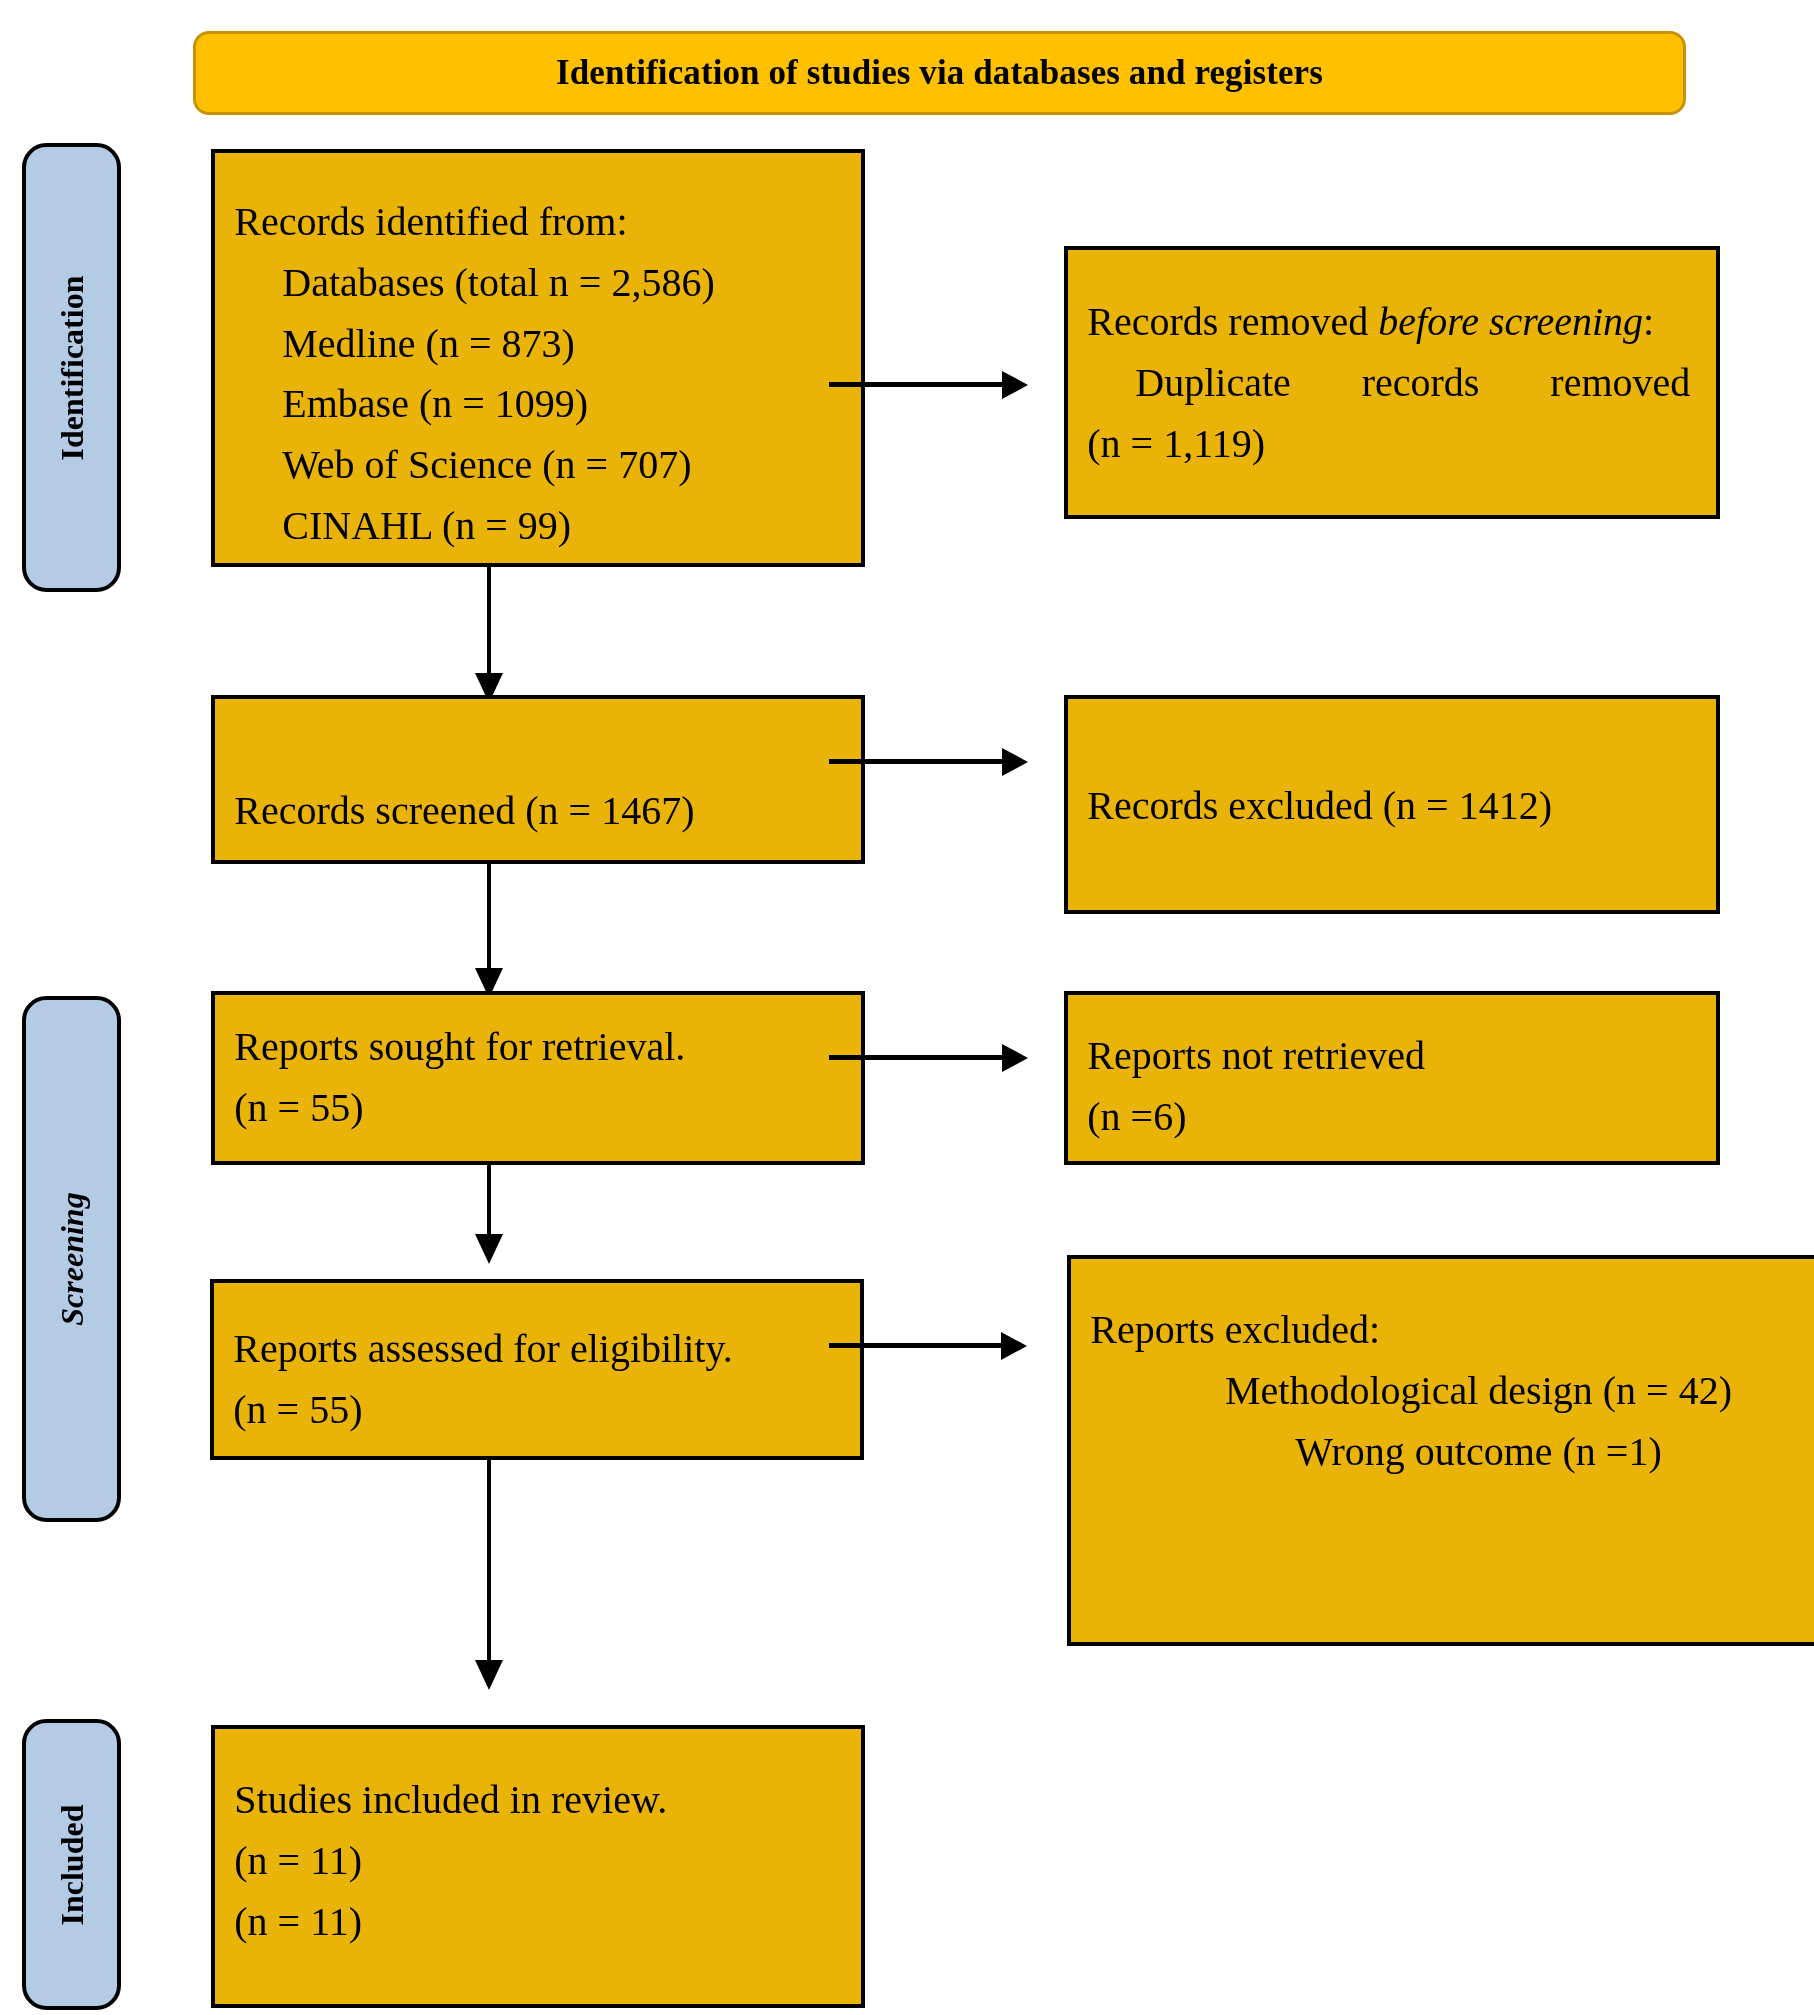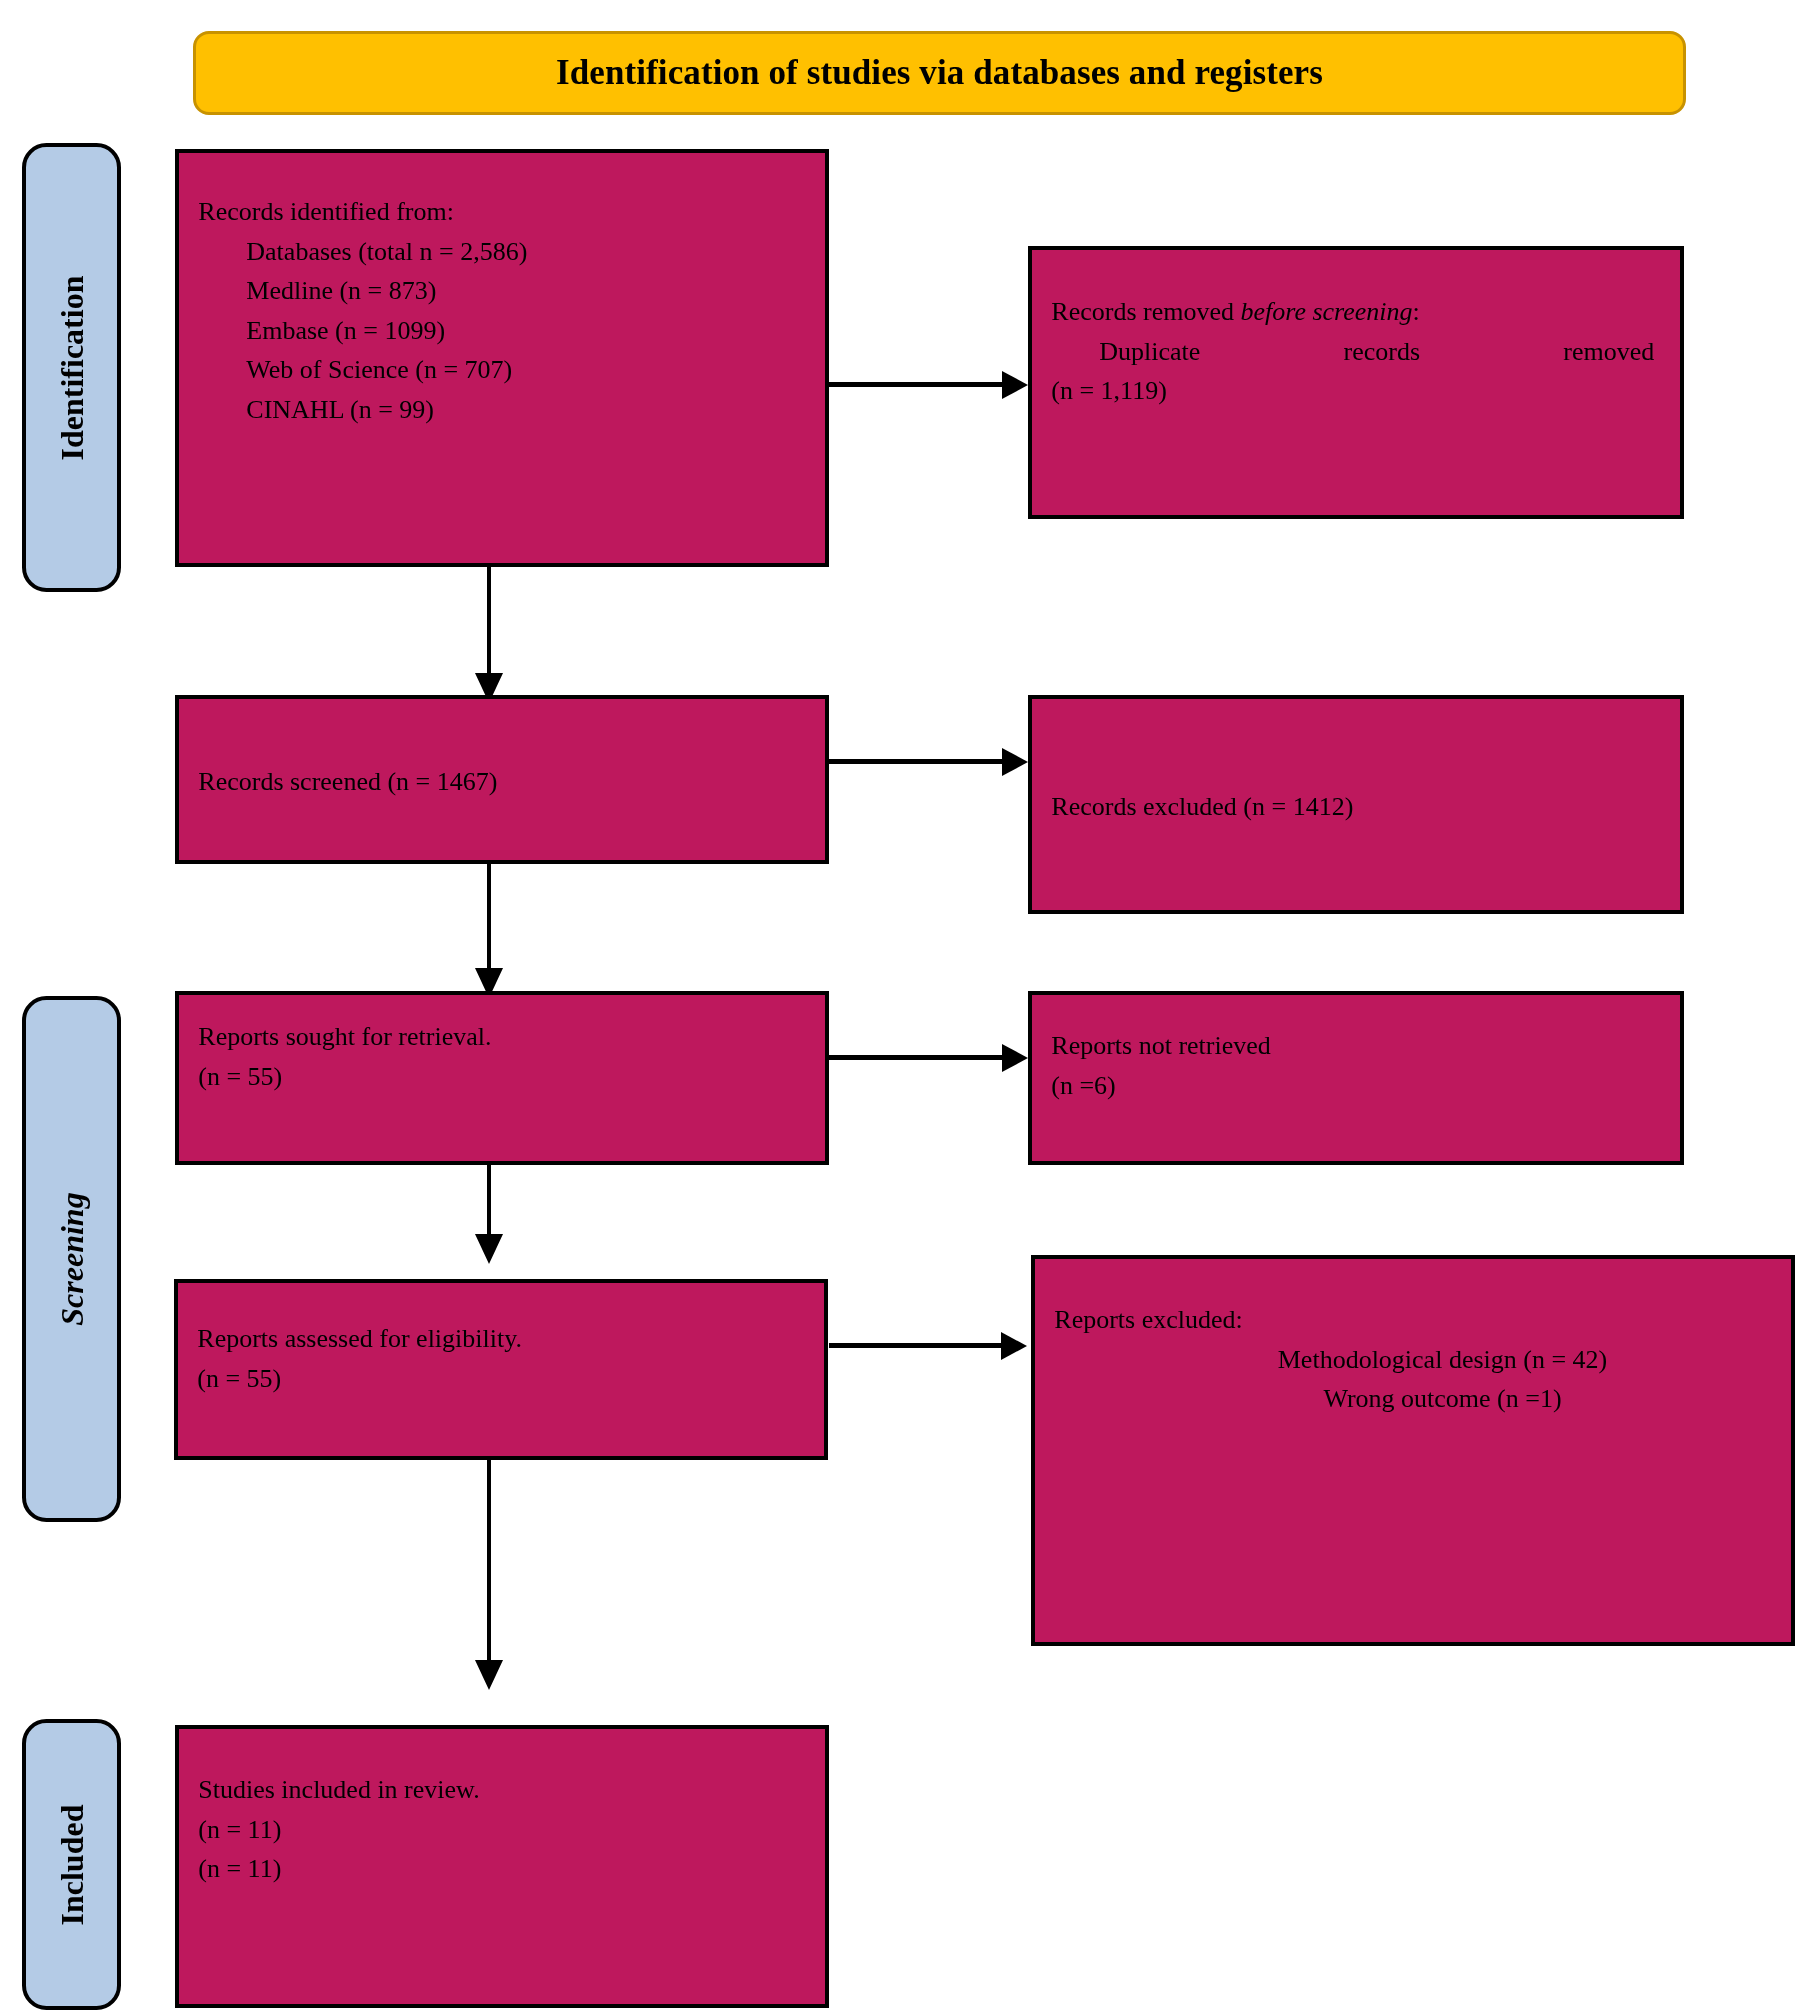--- a/index.html
+++ b/index.html
@@ -33,26 +33,27 @@
     transform:translate(-50%,-50%) rotate(-90deg);
     white-space:nowrap;
     font-weight:bold;
     font-size:32px;
   }
   .stage-label .vtext.italic{font-style:italic;}
 
   
   .fbox{
     position:absolute;
-    background:#be185d;
+    background:#eab308;
     border:4.5px solid #000;
     box-sizing:border-box;
     padding:22px 19.3px 18px 19.3px;
-    font-size:26px;
+    font-size:40px;
     line-height:1.52;
+    margin-left:36px;
   }
   .fbox .ln{white-space:pre-wrap;}
   .fbox .ln.ind{padding-left:48px;}
   .fbox .ln.ind2{padding-left:59px;}
   .fbox .ln.just{text-align:justify;text-align-last:justify;padding-left:48px;padding-right:6.4px;}
   .fbox .ln.ctr{text-align:center;}
   .fbox .ln i{font-style:italic;}
 
   
   .hline{position:absolute;background:#000;height:4.5px;}
@@ -106,21 +107,21 @@
   <div class="fbox" style="left:1028px;top:246px;width:656px;height:273px;padding-top:42px;">
     <div class="ln"><span>Records removed </span><i>before screening</i><span>:</span></div>
     <div class="ln just">Duplicate records removed</div>
     <div class="ln">(n = 1,119)</div>
   </div>
 
   <div class="vline" style="left:487px;top:567px;height:118px;"></div>
   <div class="arrow-d" style="left:475px;top:673px;"></div>
 
   <div class="fbox" style="left:175px;top:695px;width:654px;height:169px;
-              display:flex;align-items:center;">
+              display:flex;align-items:flex-end;">
     <div class="ln">Records screened (n = 1467)</div>
   </div>
 
   <div class="hline" style="left:829px;top:759px;width:181px;"></div>
   <div class="arrow-r" style="left:1002px;top:748px;"></div>
 
   <div class="fbox" style="left:1028px;top:695px;width:656px;height:219px;
               display:flex;align-items:center;">
     <div class="ln">Records excluded (n = 1412)</div>
   </div>

